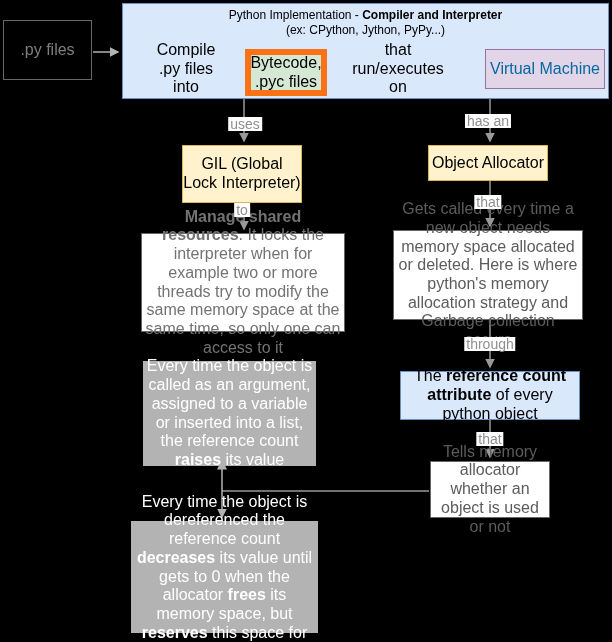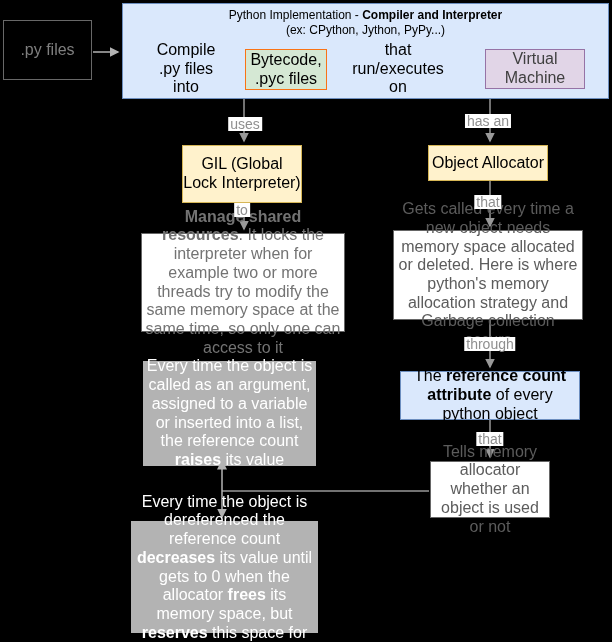--- a/index.html
+++ b/index.html
@@ -6,23 +6,23 @@
   body{width:612px;height:642px;font-family:"Liberation Sans",sans-serif;}
   #diagram{position:relative;width:612px;height:642px;background:#000;overflow:hidden;}
   #edges{position:absolute;left:0;top:0;width:612px;height:642px;pointer-events:none;}
   .node{position:absolute;display:flex;align-items:center;justify-content:center;
         text-align:center;font-size:16px;line-height:1.17;box-sizing:border-box;}
   .b{font-weight:bold;}
   .py-files{left:3px;top:20px;width:89px;height:60px;border:1px solid #686868;color:#7f7f7f;background:#000;}
   .container-box{left:122px;top:3px;width:487px;height:96px;background:#dae8fc;border:1px solid #6c8ebf;}
   .container-title{position:absolute;left:122px;top:8px;width:487px;text-align:center;color:#000;font-size:12px;line-height:15px;}
   .compile-text{left:148px;top:50px;width:76px;height:38px;color:#000;}
-  .bytecode{left:245px;top:49px;width:82px;height:41px;background:#d5e8d4;border:1px solid #f97316;color:#000;justify-content:center;}
+  .bytecode{left:245px;top:49px;width:82px;height:47px;background:#d5e8d4;border:6px solid #f97316;color:#000;justify-content:center;}
   .run-text{left:346px;top:50px;width:104px;height:38px;color:#000;}
-  .virtual-machine{left:485px;top:49px;width:100px;height:40px;background:#e1d5e7;border:1px solid #9673a6;color:#404040;}
+  .virtual-machine{left:485px;top:49px;width:120px;height:40px;background:#e1d5e7;border:1px solid #9673a6;color:#0369a1;}
   .gil{left:182px;top:145px;width:120px;height:58px;background:#fff2cc;border:1px solid #d6b656;color:#000;}
   .object-allocator{left:428px;top:145px;width:120px;height:36px;background:#fff2cc;border:1px solid #d6b656;color:#000;}
   .manage{left:141px;top:233px;width:204px;height:99px;background:#fff;border:1px solid #666;color:#737373;padding:2px;}
   .gets-called{left:393px;top:230px;width:190px;height:90px;background:#fff;border:1px solid #666;color:#5c5c5c;padding:2px;}
   .ref-count{left:400px;top:371px;width:180px;height:49px;background:#dae8fc;border:1px solid #6c8ebf;color:#000;padding:2px;}
   .tells{left:430px;top:461px;width:120px;height:57px;background:#fff;border:1px solid #666;color:#5c5c5c;padding:2px;justify-content:flex-end;}
   .gray1{left:143px;top:351px;width:173px;height:105px;background:#b3b3b3;color:#fff;padding:2px;margin-top:10px;}
   .gray2{left:131px;top:521px;width:187px;height:112px;background:#b3b3b3;color:#fff;padding:2px;}
   .elabel{position:absolute;transform:translate(-50%,-50%);background:#fff;color:#8f8f8f;
           font-size:14px;line-height:14px;padding:0 2px;white-space:nowrap;}

